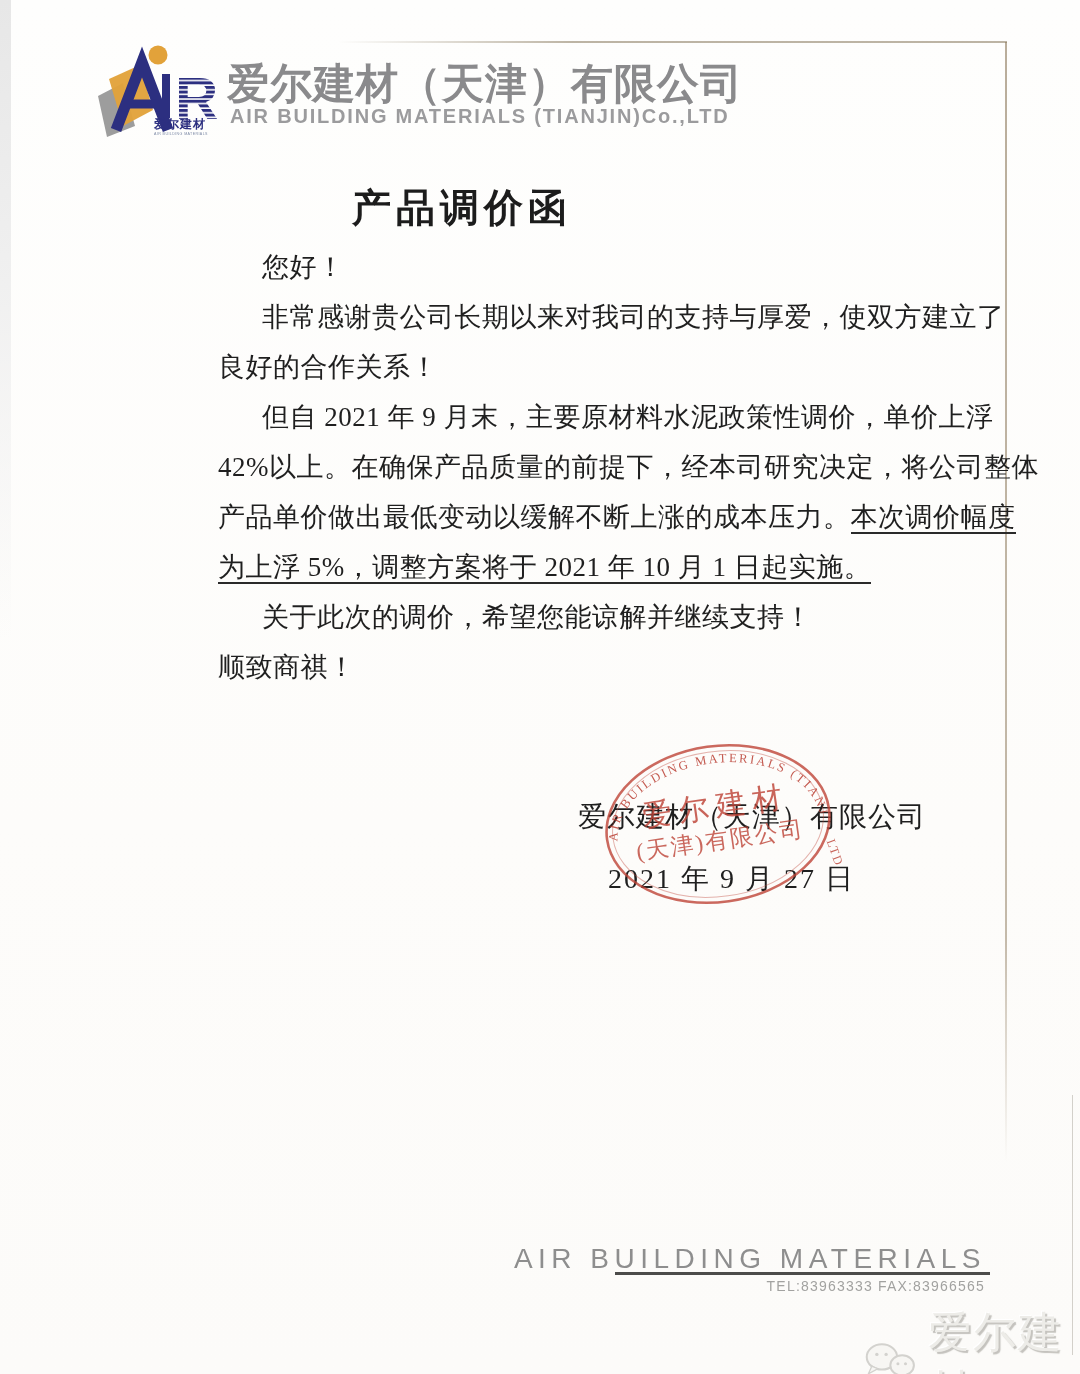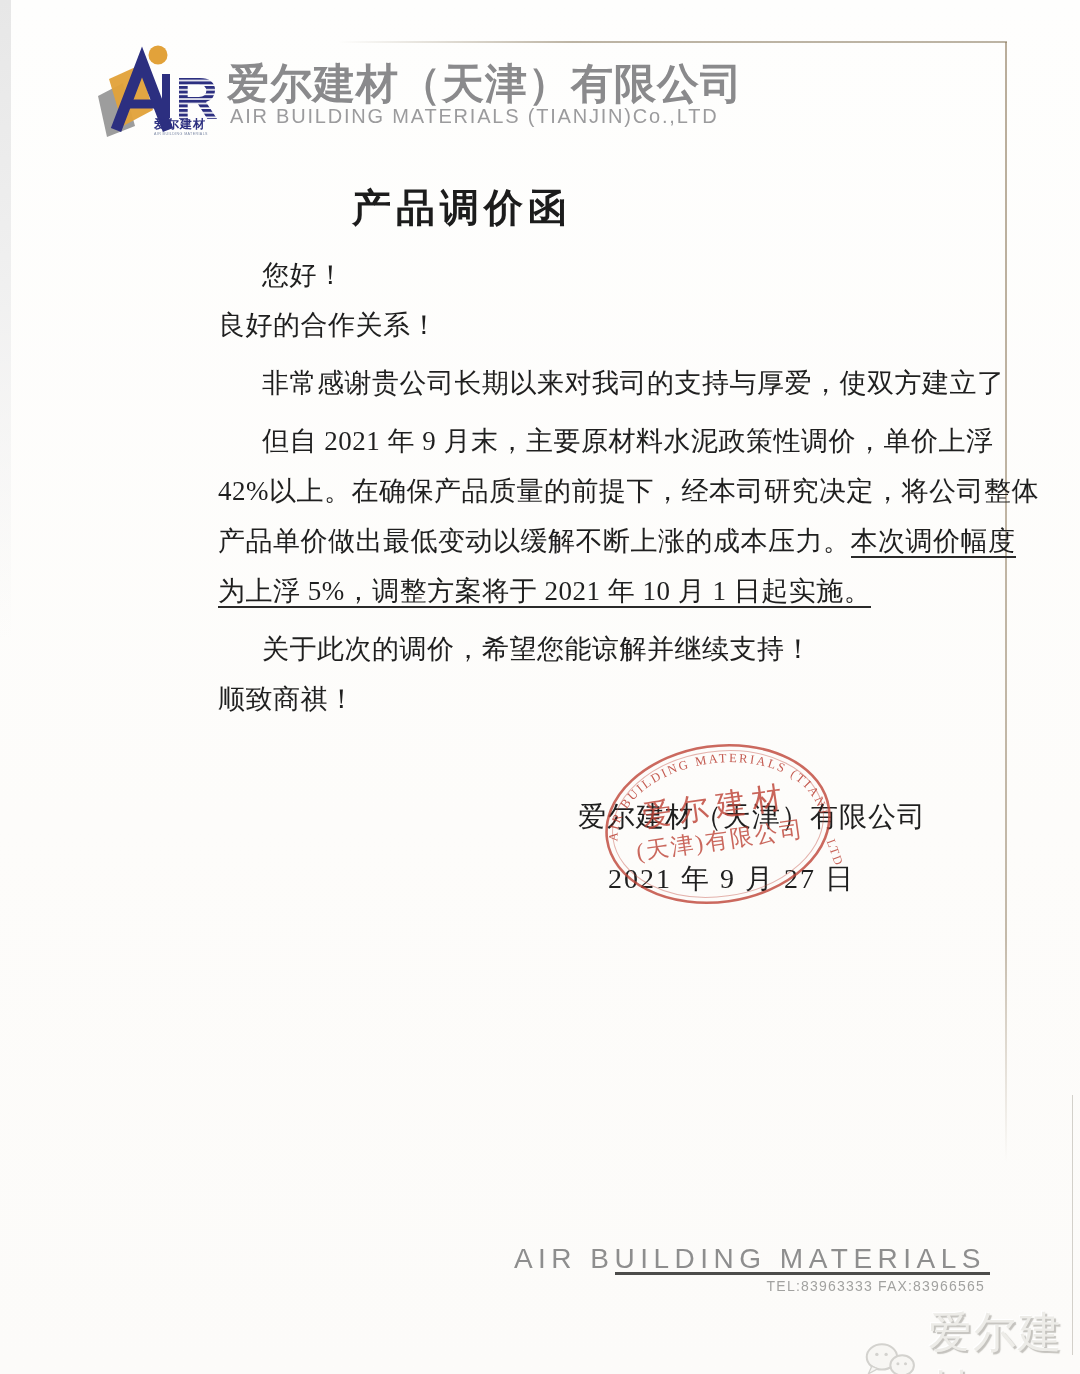--- a/index.html
+++ b/index.html
@@ -15,30 +15,30 @@
     background:linear-gradient(90deg,rgba(150,135,105,0) 0%,rgba(135,120,92,.55) 35%,rgba(135,120,92,.55) 100%);}
   .edge-right{position:absolute;left:1005px;top:42px;width:2px;height:1120px;
     background:linear-gradient(180deg,rgba(140,120,90,.6) 0%,rgba(140,120,90,.5) 80%,rgba(140,120,90,0) 100%);}
   .edge-right2{position:absolute;left:1072px;top:1095px;width:1px;height:260px;background:rgba(170,165,155,.5);}
 
   
   .logo{position:absolute;left:96px;top:40px;width:122px;height:102px;}
   .co-cn{position:absolute;left:227px;top:56px;font-family:"Liberation Sans","DejaVu Sans",sans-serif;
     font-weight:700;font-size:42px;letter-spacing:1px;color:#8a8a8c;}
   .co-en{position:absolute;left:230px;top:105px;font-family:"Liberation Sans","DejaVu Sans",sans-serif;
-    font-weight:400;font-size:20px;letter-spacing:1.8px;color:#9b9b9d;}
+    font-weight:700;font-size:20px;letter-spacing:1.8px;color:#9b9b9d;}
 
   
   .title{position:absolute;left:0;top:181px;width:924px;text-align:center;
     font-size:39px;font-weight:700;letter-spacing:5px;color:#1c1c1c;}
 
   
   .body-lines{position:absolute;left:218px;top:248px;width:672px;}
   .bline{height:50px;font-size:27px;line-height:38px;letter-spacing:.5px;white-space:nowrap;}
-  .bline.indent{padding-left:44px;margin-top:8px;}
+  .bline.indent{padding-left:44px;}
   .ul{border-bottom:2px solid #2a2a2a;padding-bottom:0;}
 
   
   .sig-company{position:absolute;left:578px;top:798px;font-size:28px;letter-spacing:1px;}
   .sig-date{position:absolute;left:608px;top:852px;font-size:28px;letter-spacing:2px;margin-top:8px;}
   .stamp{position:absolute;left:583px;top:732px;width:270px;height:190px;}
 
   
   .f-brand{position:absolute;right:94px;top:1243px;font-family:"Liberation Sans","DejaVu Sans",sans-serif;
     font-size:28px;letter-spacing:5.5px;color:#8e8e8e;}
@@ -78,22 +78,22 @@
     <text x="58" y="95" font-family="Liberation Sans, DejaVu Sans, sans-serif" font-size="3.6" fill="#7d8aa6" letter-spacing="0.4">AIR BUILDING MATERIALS</text>
   </svg>
 
   <div class="co-cn">爱尔建材（天津）有限公司</div>
   <div class="co-en">AIR BUILDING MATERIALS (TIANJIN)Co.,LTD</div>
 
   <div class="title">产品调价函</div>
 
   <div class="body-lines" id="body-lines">
       <div class="bline indent"><span>您好！</span></div>
+      <div class="bline indent"><span>非常感谢贵公司长期以来对我司的支持与厚爱，使双方建立了</span></div>
       <div class="bline"><span>良好的合作关系！</span></div>
-      <div class="bline indent"><span>非常感谢贵公司长期以来对我司的支持与厚爱，使双方建立了</span></div>
       <div class="bline indent"><span>但自 2021 年 9 月末，主要原材料水泥政策性调价，单价上浮</span></div>
       <div class="bline"><span>42%以上。在确保产品质量的前提下，经本司研究决定，将公司整体</span></div>
       <div class="bline"><span>产品单价做出最低变动以缓解不断上涨的成本压力。</span><span class="ul">本次调价幅度</span></div>
       <div class="bline"><span class="ul">为上浮 5%，调整方案将于 2021 年 10 月 1 日起实施。</span></div>
       <div class="bline indent"><span>关于此次的调价，希望您能谅解并继续支持！</span></div>
       <div class="bline"><span>顺致商祺！</span></div>
     </div>
 
   <div class="sig-company">爱尔建材（天津）有限公司</div>
   <div class="sig-date">2021 年 9 月 27 日</div>

